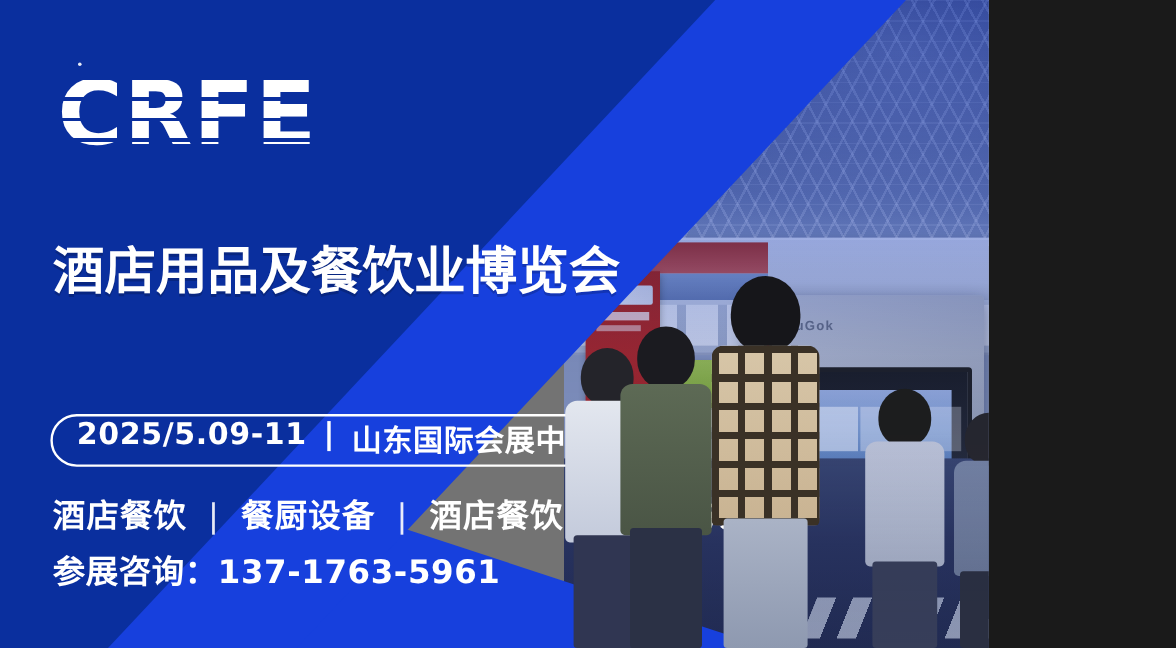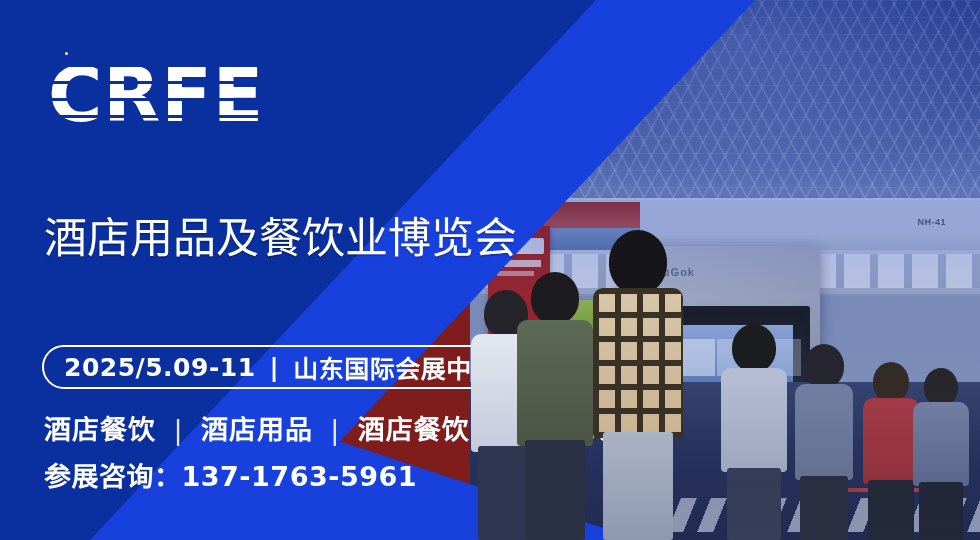--- a/index.html
+++ b/index.html
@@ -1,23 +1,23 @@
 <!DOCTYPE html>
 <html lang="zh-CN"><head>
 <meta charset="utf-8">
 <title>CRFE Banner</title>
 <style>
   html,body{margin:0;padding:0;background:#1a1a1a;}
   *{box-sizing:border-box;}
 
   .banner{
     position:relative;
-    width:980px; height:540px;
+    width:824px; height:540px;
     overflow:hidden;
-    background:#7f1d1d;
+    background:#737373;
     font-family:"Liberation Sans","DejaVu Sans",sans-serif;
     user-select:none;
   }
 
   
   .photo{
     position:absolute; inset:0;
     overflow:hidden;
   }
   .photo-inner{
@@ -233,46 +233,45 @@
     position:absolute; left:44px; top:148px;
     font-family:"DejaVu Sans","Liberation Sans",sans-serif;
     font-size:43px; font-weight:bold; color:#ffe600;
     letter-spacing:0px; line-height:1;
     text-shadow:0 2px 0 rgba(0,0,0,.18);
     white-space:nowrap;
   }
   .t-line2{
     position:absolute; left:44px; top:206px;
     font-family:"DejaVu Sans","Liberation Sans",sans-serif;
-    font-size:43px; font-weight:normal; color:#ffffff;
+    font-size:43px; font-weight:bold; color:#ffffff;
     letter-spacing:0px; line-height:1;
     text-shadow:0 2px 0 rgba(0,0,0,.18);
     white-space:nowrap;
-    margin-top:11px;
   }
 
   .pill-badge{
     position:absolute; left:48px; top:280px;
     width:360px; height:44px;
     background:#ffe600;
     border-radius:11px;
     display:flex; align-items:center; justify-content:center;
   }
   .pill-badge span{
     font-family:"DejaVu Sans","Liberation Sans",sans-serif;
     font-size:26px; font-weight:bold; color:#1640c8;
     letter-spacing:1px; white-space:nowrap;
   }
 
   .date-bar{
     position:absolute; left:42px; top:345px;
     width:510px; height:44px;
     border:2px solid #ffffff;
     border-radius:22px;
-    display:flex; align-items:center;
+    display:flex; 
     padding-left:20px;
   }
   .date-bar .dtxt{
     font-family:"DejaVu Sans","Liberation Sans",sans-serif;
     font-size:25px; font-weight:bold; color:#ffffff;
     letter-spacing:.5px; white-space:nowrap;
   }
 
   .cats{
     position:absolute; left:44px; top:408px;
@@ -389,21 +388,21 @@
 
     <div class="date-bar">
       <span class="dtxt">2025/5.09-11</span>
       <span class="dtxt sep" style="padding:0 14px;">|</span>
       <span class="dtxt">山东国际会展中心</span>
     </div>
 
     <div class="cats">
       <span>酒店餐饮</span>
       <span class="sep">|</span>
-      <span>酒店用品</span>
+      <span>餐厨设备</span>
       <span class="sep">|</span>
       <span>酒店餐饮</span>
       <span class="sep">|</span>
       <span>咖啡与茶</span>
     </div>
 
     <div class="contact">参展咨询：137-1763-5961</div>
 
   </div>
 </div>

